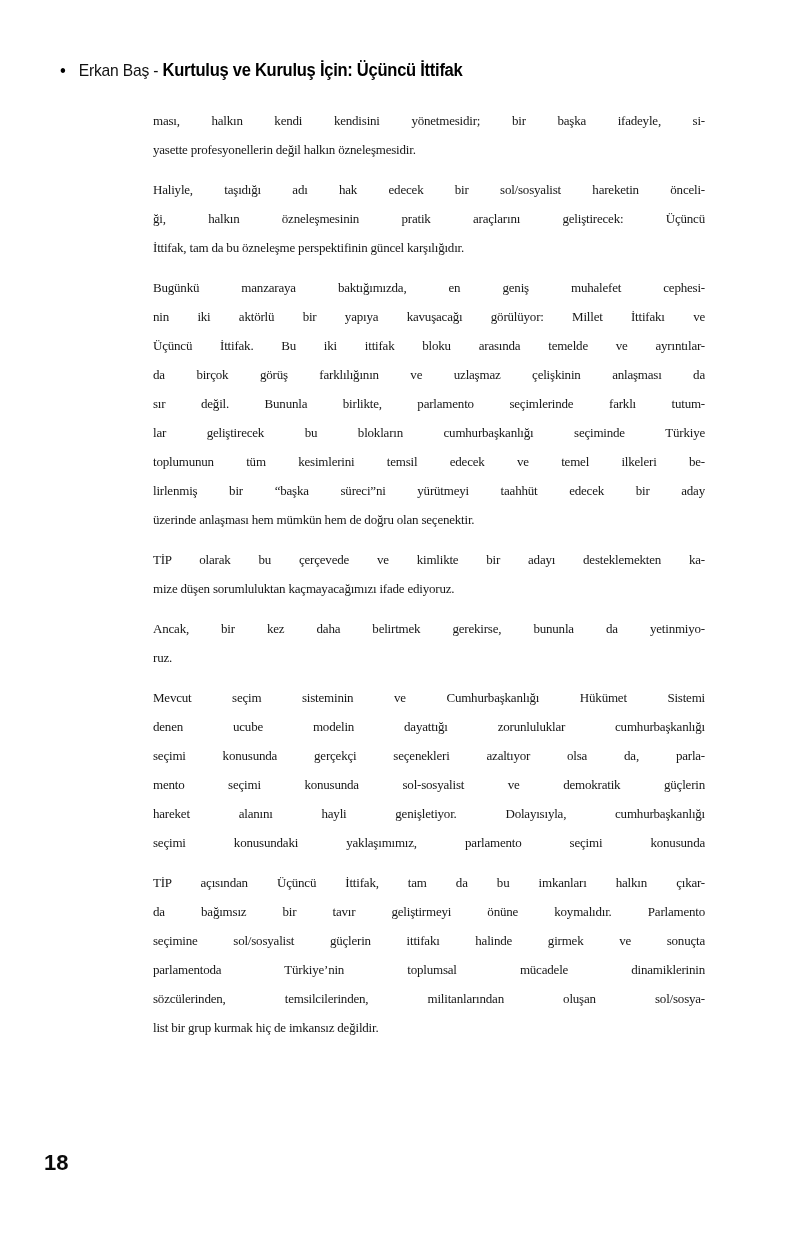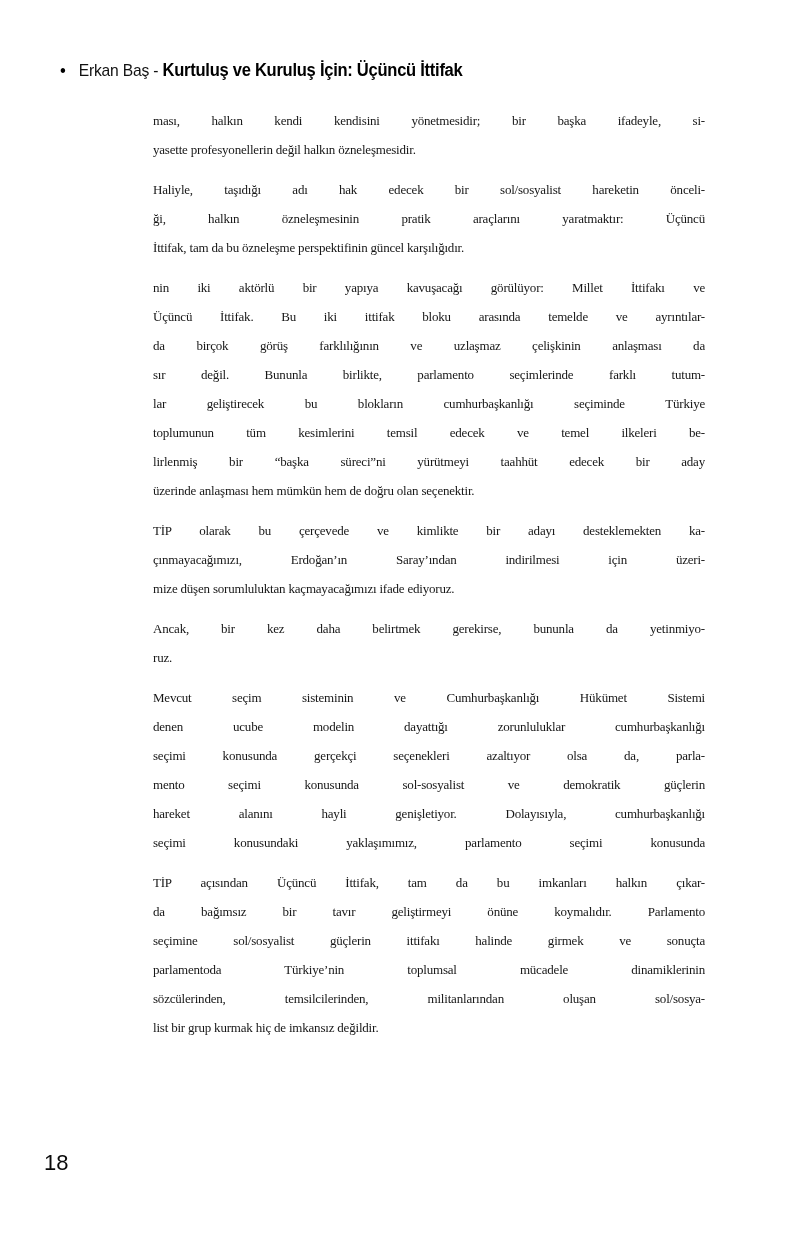--- a/index.html
+++ b/index.html
@@ -68,21 +68,21 @@
     text-align-last: left;
   }
 
   
   .page-number {
     position: absolute;
     left: 44px;
     top: 1150px;
     font-family: "Liberation Sans", sans-serif;
     font-size: 22px;
-    font-weight: 400;
+    font-weight: 700;
     color: #0a0a0a;
   }
 </style>
 </head>
 <body>
 
 <header class="running-head">
   <span class="bullet">•</span>
   <span>
     <span class="author">Erkan Baş - </span><span class="title">Kurtuluş ve Kuruluş İçin: Üçüncü İttifak</span>
@@ -91,38 +91,38 @@
 
 <main class="page-body">
 
   <div class="paragraph">
     <div class="line">ması, halkın kendi kendisini yönetmesidir; bir başka ifadeyle, si-</div>
     <div class="line last">yasette profesyonellerin değil halkın özneleşmesidir.</div>
   </div>
 
   <div class="paragraph">
     <div class="line">Haliyle, taşıdığı adı hak edecek bir sol/sosyalist hareketin önceli-</div>
-    <div class="line">ği, halkın özneleşmesinin pratik araçlarını yaratmaktır: Üçüncü</div>
+    <div class="line">ği, halkın özneleşmesinin pratik araçlarını geliştirecek: Üçüncü</div>
     <div class="line last">İttifak, tam da bu özneleşme perspektifinin güncel karşılığıdır.</div>
   </div>
 
   <div class="paragraph">
+    <div class="line">Bugünkü manzaraya baktığımızda, en geniş muhalefet cephesi-</div>
     <div class="line">nin iki aktörlü bir yapıya kavuşacağı görülüyor: Millet İttifakı ve</div>
     <div class="line">Üçüncü İttifak. Bu iki ittifak bloku arasında temelde ve ayrıntılar-</div>
     <div class="line">da birçok görüş farklılığının ve uzlaşmaz çelişkinin anlaşması da</div>
     <div class="line">sır değil. Bununla birlikte, parlamento seçimlerinde farklı tutum-</div>
     <div class="line">lar geliştirecek bu blokların cumhurbaşkanlığı seçiminde Türkiye</div>
     <div class="line">toplumunun tüm kesimlerini temsil edecek ve temel ilkeleri be-</div>
     <div class="line">lirlenmiş bir “başka süreci”ni yürütmeyi taahhüt edecek bir aday</div>
     <div class="line last">üzerinde anlaşması hem mümkün hem de doğru olan seçenektir.</div>
   </div>
 
   <div class="paragraph">
     <div class="line">TİP olarak bu çerçevede ve kimlikte bir adayı desteklemekten ka-</div>
-    <div class="line">çınmayacağımızı, Erdoğan’ın Saray’ından indirilmesi için üzeri-</div>
     <div class="line last">mize düşen sorumluluktan kaçmayacağımızı ifade ediyoruz.</div>
   </div>
 
   <div class="paragraph">
     <div class="line">Ancak, bir kez daha belirtmek gerekirse, bununla da yetinmiyo-</div>
     <div class="line last">ruz.</div>
   </div>
 
   <div class="paragraph">
     <div class="line">Mevcut seçim sisteminin ve Cumhurbaşkanlığı Hükümet Sistemi</div>

